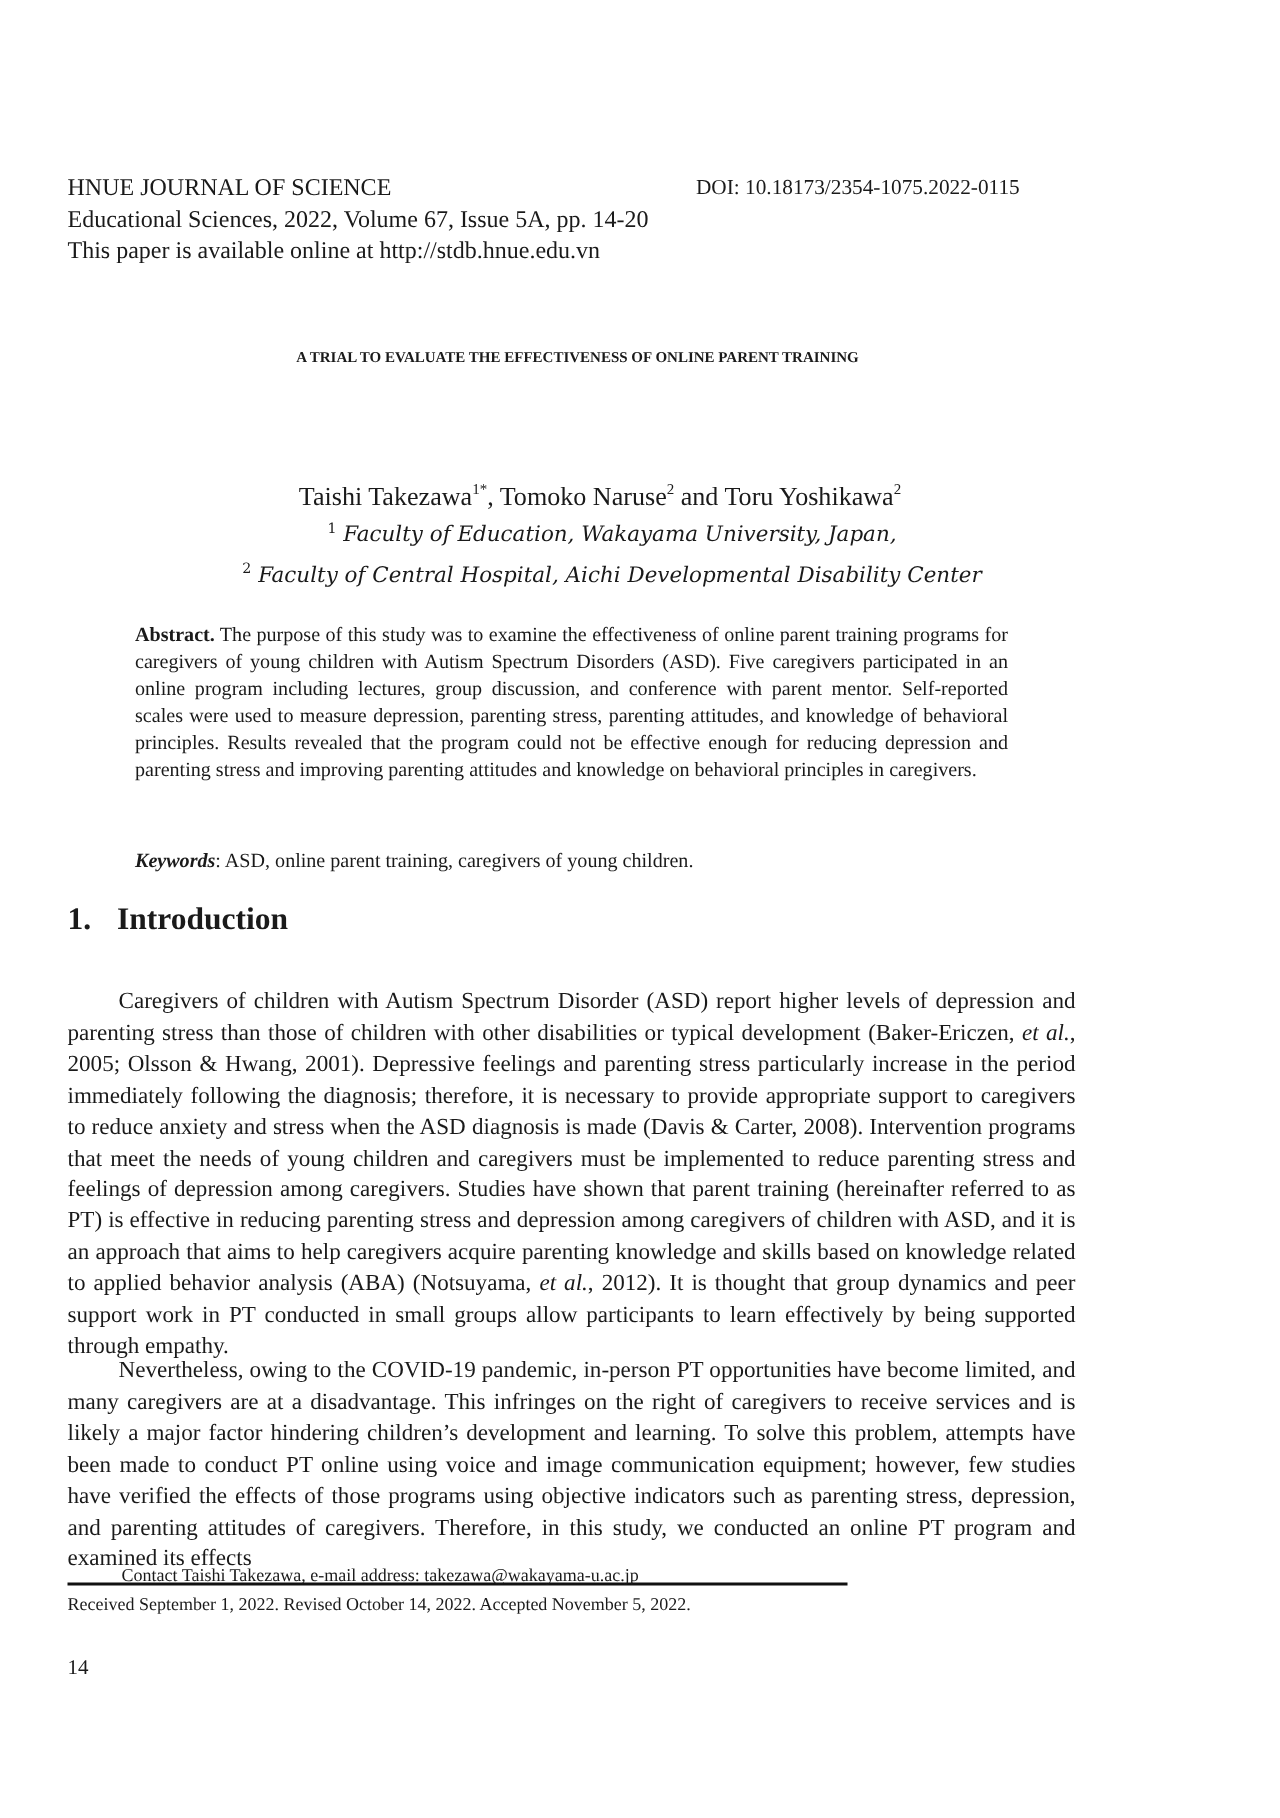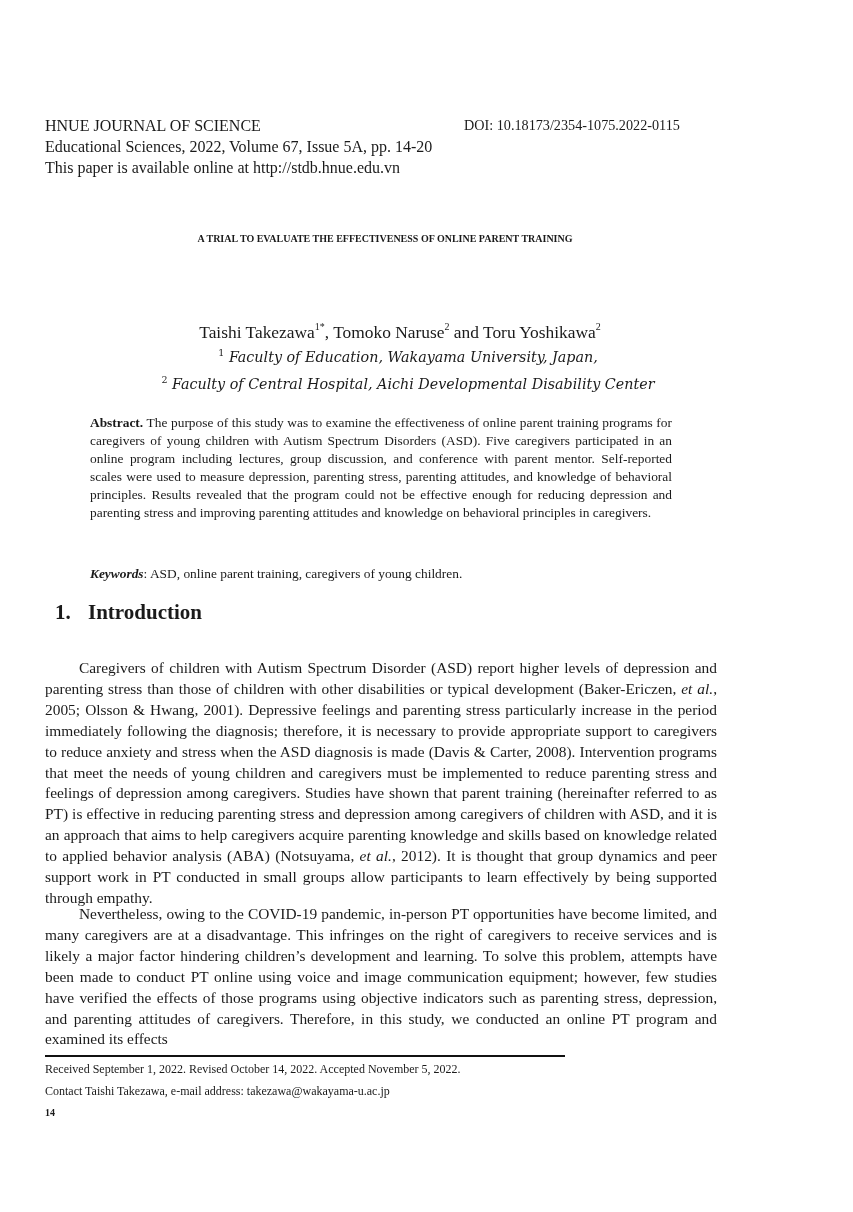--- a/index.html
+++ b/index.html
@@ -33,36 +33,36 @@
     position: absolute; left: 90px; width: 582px; top: 414px;
     font-size: 13.4px; line-height: 18.1px; text-align: justify;
   }
   .abstract b { font-weight: bold; }
   .keywords {
     position: absolute; left: 90px; width: 582px; top: 565px;
     font-size: 13.4px; line-height: 18px;
   }
   .keywords .kw-label { font-weight: bold; font-style: italic; }
   .section-h {
-    position: absolute; left: 55px; top: 599px; font-size: 21px; font-weight: bold; line-height: 26px;
+    position: absolute; left: 45px; top: 599px; font-size: 21px; font-weight: bold; line-height: 26px;
   }
   .section-h .num { display: inline-block; width: 33px; }
   .body-text {
     position: absolute; left: 45px; width: 672px; font-size: 15.4px; line-height: 20.9px;
     text-align: justify;
   }
   .p1 { top: 631px; text-indent: 34px; margin-top: 27px; }
   .p2 { top: 904px; text-indent: 34px; }
   .footnote-rule {
     position: absolute; left: 45px; top: 1055px; width: 520px; height: 2px; background: #111;
   }
   .fn { position: absolute; left: 45px; font-size: 12px; line-height: 18px; }
   .fn1 { top: 1060px; }
-  .fn2 { top: 1082px; }
-  .page-num { position: absolute; left: 45px; top: 1103px; font-size: 10px; line-height: 20px; font-weight: bold; }
+  .fn2 { top: 1041px; margin-left: 36px; }
+  .page-num { position: absolute; left: 45px; top: 1103px; font-size: 14px; line-height: 20px; }
 </style>
 </head>
 <body>
 
 <div class="hdr hdr-l1">HNUE JOURNAL OF SCIENCE</div>
 <div class="doi">DOI: 10.18173/2354-1075.2022-0115</div>
 <div class="hdr hdr-l2">Educational Sciences, 2022, Volume 67, Issue 5A, pp. 14-20</div>
 <div class="hdr hdr-l3">This paper is available online at http://stdb.hnue.edu.vn</div>
 
 <div class="title">

